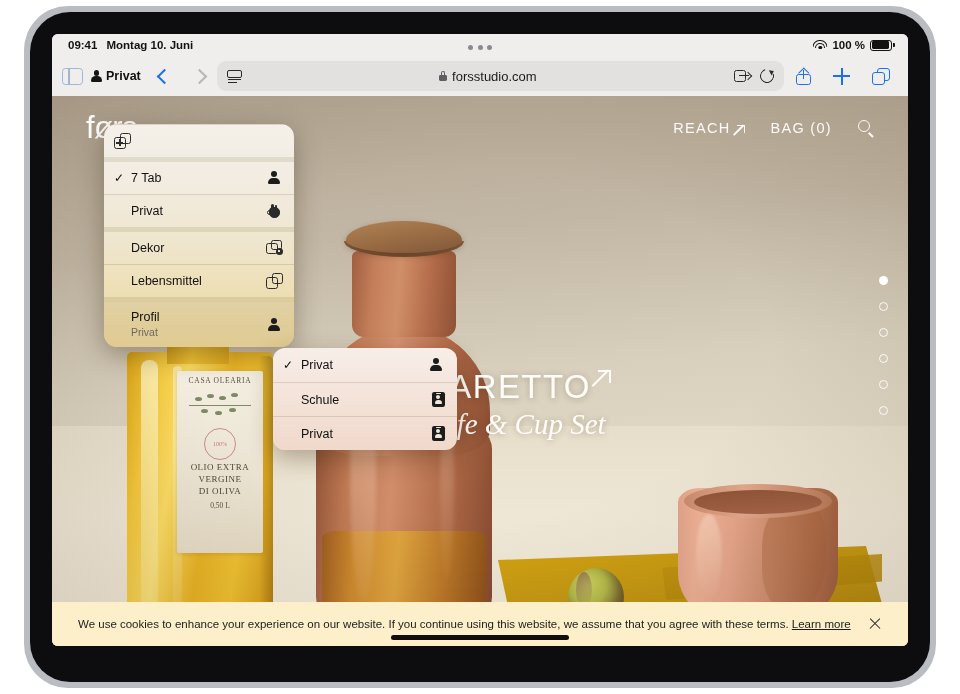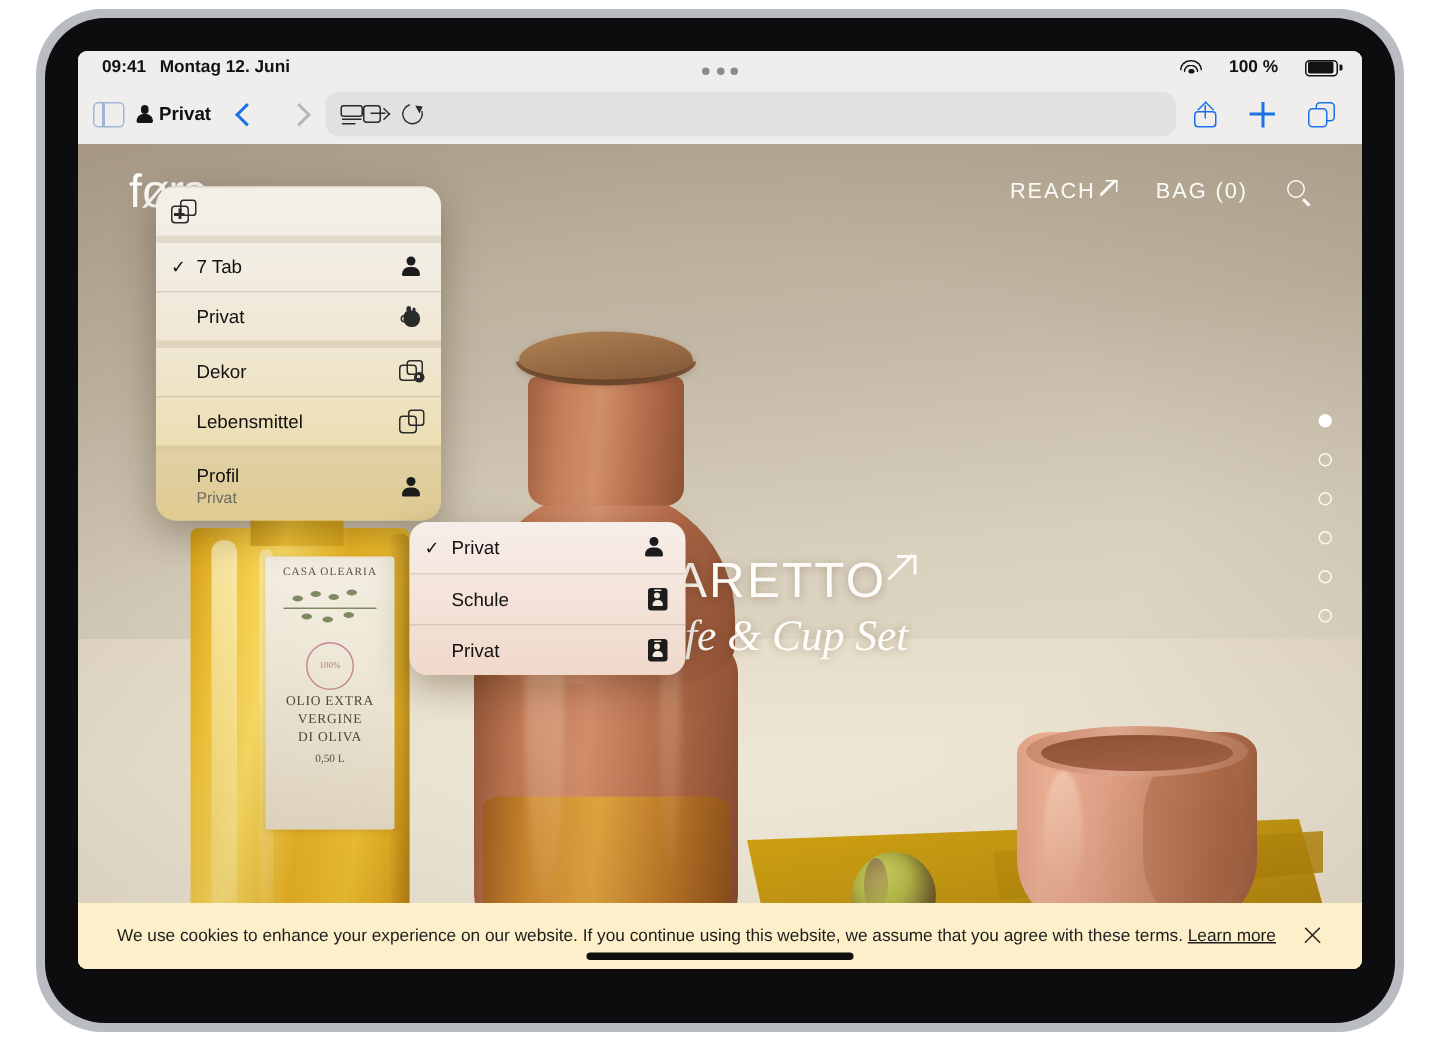--- a/index.html
+++ b/index.html
@@ -17,21 +17,21 @@
 
   .multitask-dots{position:absolute;left:468px;top:44px;width:24px;height:6px;display:flex;
     justify-content:space-between;align-items:center;z-index:40;}
   .multitask-dots i{display:block;width:5px;height:5px;border-radius:50%;background:#8b8b8e;}
 
   
   .statusbar{position:absolute;left:0;top:0;width:856px;height:22px;
     display:flex;align-items:center;justify-content:space-between;
     padding:0 16px;box-sizing:border-box;background:#efeeec;z-index:20;}
   .status-left{display:flex;align-items:center;gap:9px;font-size:11.5px;font-weight:bold;color:#121212;}
-  .status-right{display:flex;align-items:center;gap:18px;font-size:11.5px;font-weight:bold;color:#121212;}
+  .status-right{display:flex;align-items:center;gap:5px;font-size:11.5px;font-weight:bold;color:#121212;}
   .wifi-ico{position:relative;width:14px;height:11px;}
   .wifi-ico span{position:absolute;left:50%;transform:translateX(-50%);
     border:1.6px solid #121212;border-bottom:none;border-radius:50% 50% 0 0 / 100% 100% 0 0;}
   .wifi-ico .a1{width:13px;height:6.5px;top:0px;}
   .wifi-ico .a2{width:8px;height:4px;top:3px;}
   .wifi-ico .a3{width:3.4px;height:3.4px;top:6.6px;border-radius:50%;border:none;background:#121212;}
   .batt{position:relative;width:22px;height:11px;}
   .batt .shell{position:absolute;inset:0;border:1.3px solid #121212;border-radius:3px;box-sizing:border-box;}
   .batt .fill{position:absolute;left:1.6px;top:1.6px;bottom:1.6px;width:17px;background:#121212;border-radius:1.4px;}
   .batt .cap{position:absolute;right:-3px;top:3.4px;width:2px;height:4.2px;background:#121212;border-radius:0 1px 1px 0;}
@@ -194,21 +194,21 @@
     background:linear-gradient(180deg,rgba(255,225,205,0.5),rgba(255,220,200,0.04));
     border-radius:50%;filter:blur(1.5px);}
   .cup .foot{position:absolute;left:30px;top:130px;width:100px;height:14px;
     background:linear-gradient(180deg,#a8633f,#7d4428);border-radius:0 0 50% 50%/0 0 100% 100%;}
 
   
   .site-header{position:absolute;left:0;top:0;width:100%;height:64px;
     display:flex;align-items:center;justify-content:space-between;padding:0 34px;box-sizing:border-box;z-index:6;}
   .logo{font-size:31px;color:#fdfdfb;letter-spacing:-0.6px;font-family:"Liberation Sans",sans-serif;}
   .site-nav{display:flex;align-items:center;gap:26px;color:#fbfaf7;font-size:14.5px;letter-spacing:1.3px;}
-  .nav-item{display:flex;align-items:flex-start;gap:3px;}
+  .nav-item{display:flex;align-items:flex-end;gap:3px;}
   .arrow-ne{display:inline-block;width:11px;height:11px;position:relative;}
   .arrow-ne::before{content:"";position:absolute;left:0;bottom:1px;width:14px;height:1.5px;
     background:#fbfaf7;transform:rotate(-45deg);transform-origin:left bottom;}
   .arrow-ne::after{content:"";position:absolute;right:0px;top:0px;width:7px;height:7px;
     border-top:1.5px solid #fbfaf7;border-right:1.5px solid #fbfaf7;}
   .search-ico{position:relative;width:16px;height:16px;}
   .search-ico .c{position:absolute;left:0;top:0;width:12px;height:12px;
     border:1.6px solid #fbfaf7;border-radius:50%;box-sizing:border-box;}
   .search-ico .h{position:absolute;right:0.5px;bottom:0.5px;width:6px;height:1.6px;
     background:#fbfaf7;transform:rotate(45deg);}
@@ -310,21 +310,21 @@
     <i></i>
     <i></i>
     <i></i>
   </div>
 
   <div class="device-screen">
 
     <div class="statusbar">
       <div class="status-left">
         <span>09:41</span>
-        <span>Montag 12. Juni</span>
+        <span>Montag 10. Juni</span>
       </div>
       <div class="status-right">
         <span class="wifi-ico">
           <span class="a1"></span>
             <span class="a2"></span>
             <span class="a3"></span>
         </span>
         <span>100 %</span>
         <span class="batt">
           <span class="shell"></span>
@@ -345,20 +345,24 @@
           <span class="chev back"></span>
           <span class="chev fwd"></span>
         </span>
       </div>
 
       <div class="urlfield">
         <span class="reader-ico">
           <span class="scr"></span>
             <span class="l1"></span>
             <span class="l2"></span>
+        </span>
+        <span class="url-center">
+          <span class="lock"></span>
+          <span class="url-text">forsstudio.com</span>
         </span>
         <span class="url-right">
           <span class="ext-ico">
             <span class="bx"></span>
               <span class="ar"></span>
               <span class="ah"></span>
           </span>
           <span class="reload-ico">
             <span class="ring"></span>
               <span class="tip"></span>

